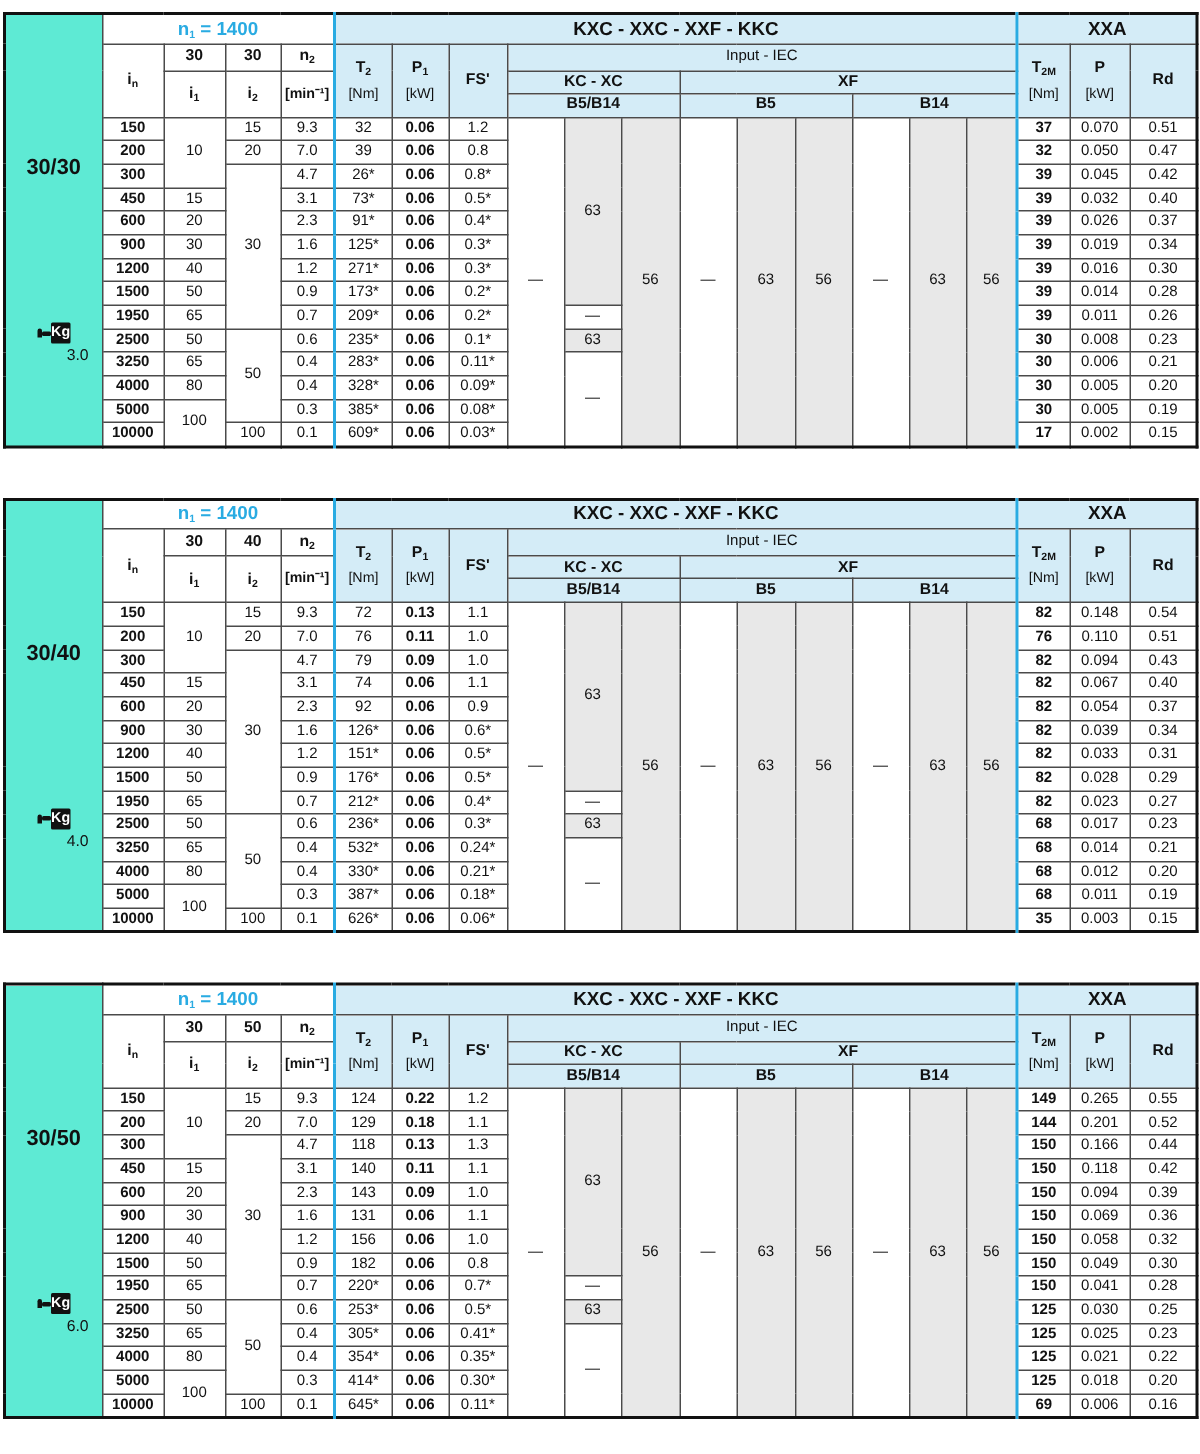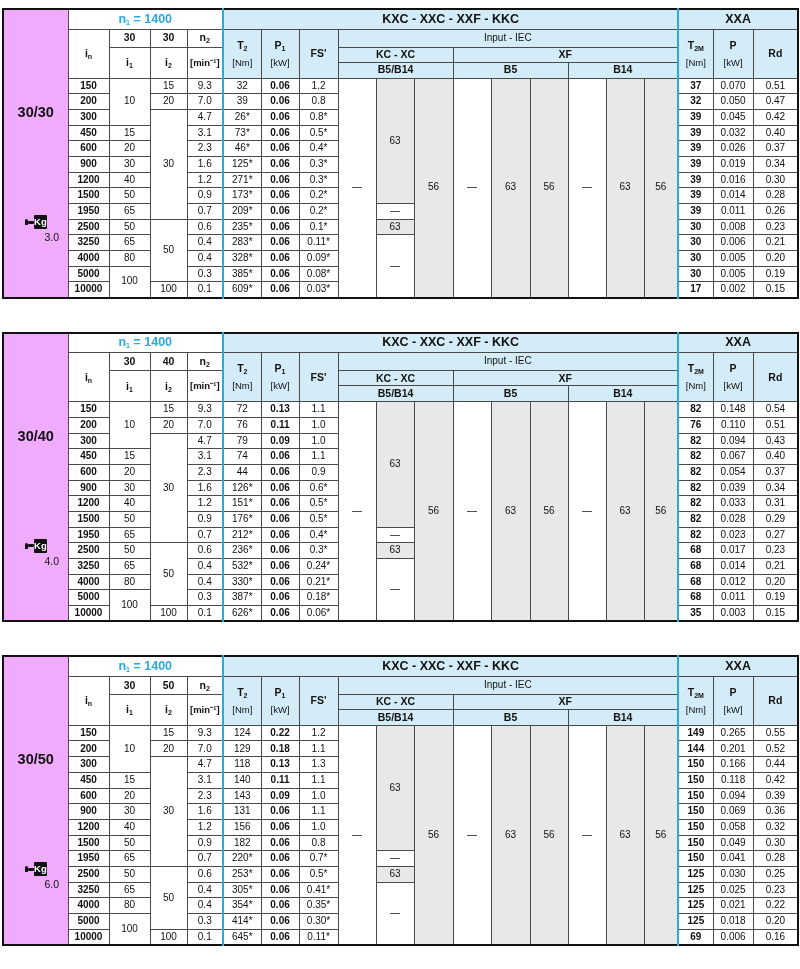--- a/index.html
+++ b/index.html
@@ -17,21 +17,21 @@
   .whdr{background:#fff;font-weight:bold;font-size:10.5px;}
   .whdr.reg{font-weight:bold;font-size:9.5px;}
   .bhdr{background:#d4ecf7;font-weight:bold;font-size:10.5px;}
   .bhdr.reg{font-weight:normal;font-size:10px;}
   .unit{font-weight:normal;font-size:9.5px;margin-top:7px;}
   .inv{font-weight:bold;}
   .bv{font-weight:bold;}
   .iecv{font-weight:normal;}
   .gray{background:#e8e8e8;}
   .cyl{border-left:2px solid #29abe2;}
-  .label-cell{background:#f0abfc;vertical-align:top;}
+  .label-cell{background:#5eead4;vertical-align:top;}
   .model{margin-top:95px;font-size:14.5px;font-weight:bold;}
   .kg-icon{margin:95px auto 0;display:flex;align-items:center;width:22px;}
   .knob{width:9px;height:6px;background:#111;border-radius:2px 2px 0 0;}
   .shoulder{width:15px;height:3px;background:#111;border-radius:1px;}
   .kg-body{width:22px;height:14px;background:#111;color:#fff;font-size:9.5px;font-weight:bold;
     line-height:14px;border-radius:1px;text-align:center;}
   .weight{margin-top:3px;font-size:10.5px;margin-left:32px;}
 </style>
 </head>
 <body>
@@ -163,21 +163,21 @@
           <td class="bv">0.06</td>
           <td class="pv">0.5*</td>
           <td class="bv cyl">39</td>
           <td class="pv">0.032</td>
           <td class="pv">0.40</td>
         </tr>
         <tr class="dr">
           <td class="inv">600</td>
           <td class="pv" rowspan="1">20</td>
           <td class="pv">2.3</td>
-          <td class="pv cyl">46*</td>
+          <td class="pv cyl">91*</td>
           <td class="bv">0.06</td>
           <td class="pv">0.4*</td>
           <td class="bv cyl">39</td>
           <td class="pv">0.026</td>
           <td class="pv">0.37</td>
         </tr>
         <tr class="dr">
           <td class="inv">900</td>
           <td class="pv" rowspan="1">30</td>
           <td class="pv">1.6</td>
@@ -408,21 +408,21 @@
           <td class="bv">0.06</td>
           <td class="pv">1.1</td>
           <td class="bv cyl">82</td>
           <td class="pv">0.067</td>
           <td class="pv">0.40</td>
         </tr>
         <tr class="dr">
           <td class="inv">600</td>
           <td class="pv" rowspan="1">20</td>
           <td class="pv">2.3</td>
-          <td class="pv cyl">44</td>
+          <td class="pv cyl">92</td>
           <td class="bv">0.06</td>
           <td class="pv">0.9</td>
           <td class="bv cyl">82</td>
           <td class="pv">0.054</td>
           <td class="pv">0.37</td>
         </tr>
         <tr class="dr">
           <td class="inv">900</td>
           <td class="pv" rowspan="1">30</td>
           <td class="pv">1.6</td>

